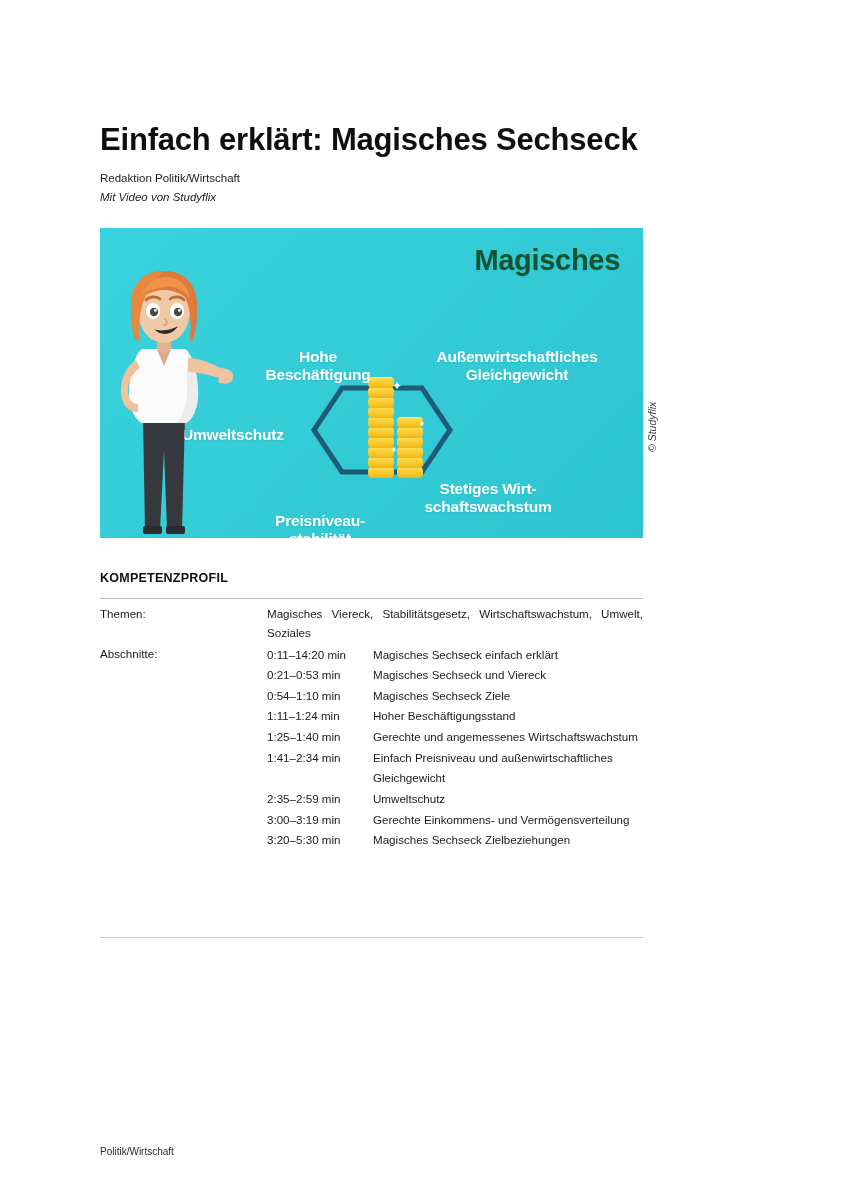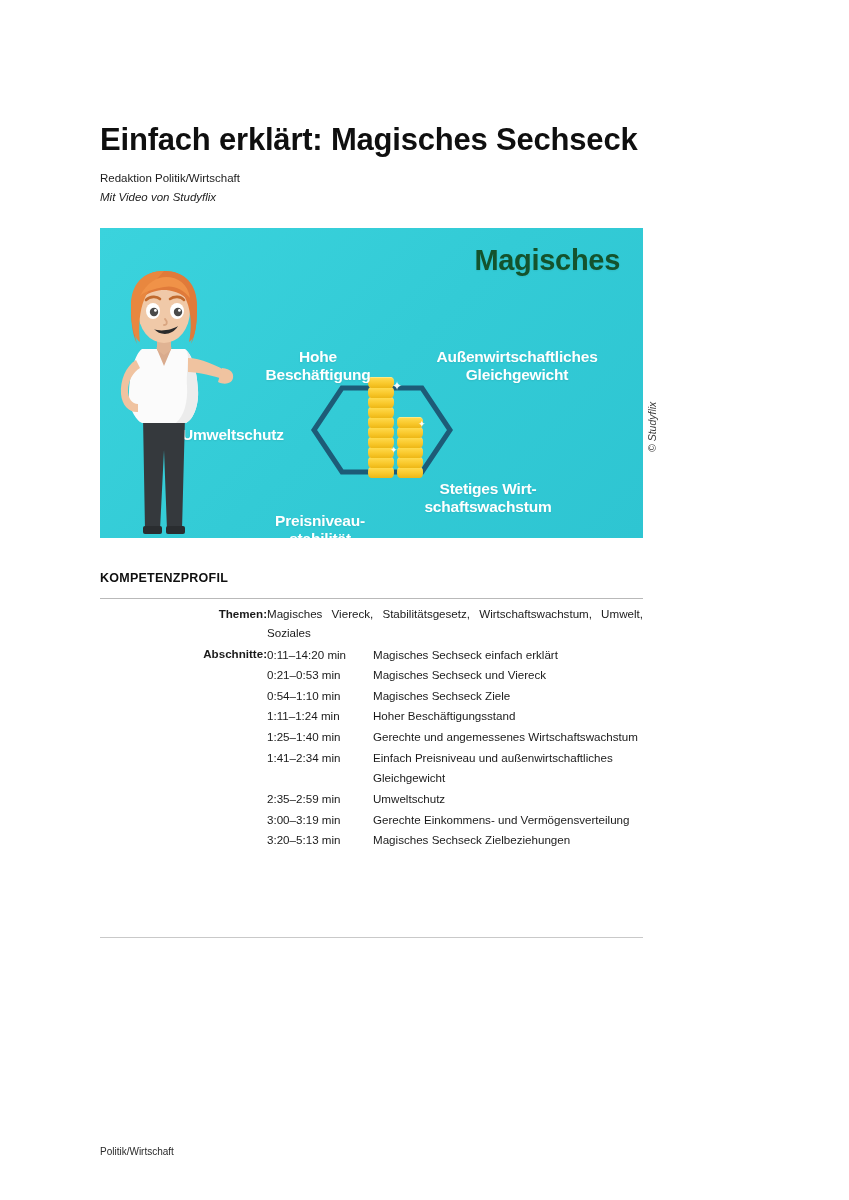--- a/index.html
+++ b/index.html
@@ -187,24 +187,23 @@
     font-size: 11.6px;
     color: #1a1a1a;
   }
   .tbl td {
     vertical-align: top;
     padding: 0;
     line-height: 1.62;
   }
   .tbl td.k {
     width: 167px;
-    font-weight: bold;
+    font-weight: normal;
     white-space: nowrap;
     padding-bottom: 2px;
-    text-align: right;
   }
   .tbl td.v {
     width: 376px;
     padding-bottom: 2px;
   }
   .just {
     text-align: justify;
     text-justify: inter-word;
   }
 
@@ -388,21 +387,21 @@
           </div>
           <div class="seg">
             <span class="seg-time">2:35–2:59 min</span>
             <span class="seg-desc">Umweltschutz</span>
           </div>
           <div class="seg">
             <span class="seg-time">3:00–3:19 min</span>
             <span class="seg-desc">Gerechte Einkommens- und Vermögensverteilung</span>
           </div>
           <div class="seg">
-            <span class="seg-time">3:20–5:13 min</span>
+            <span class="seg-time">3:20–5:30 min</span>
             <span class="seg-desc">Magisches Sechseck Zielbeziehungen</span>
           </div>
         </td>
       </tr>
     </tbody>
   </table>
 
   <div class="rule bottom"></div>
 
   <div class="footer">Politik/Wirtschaft</div>

